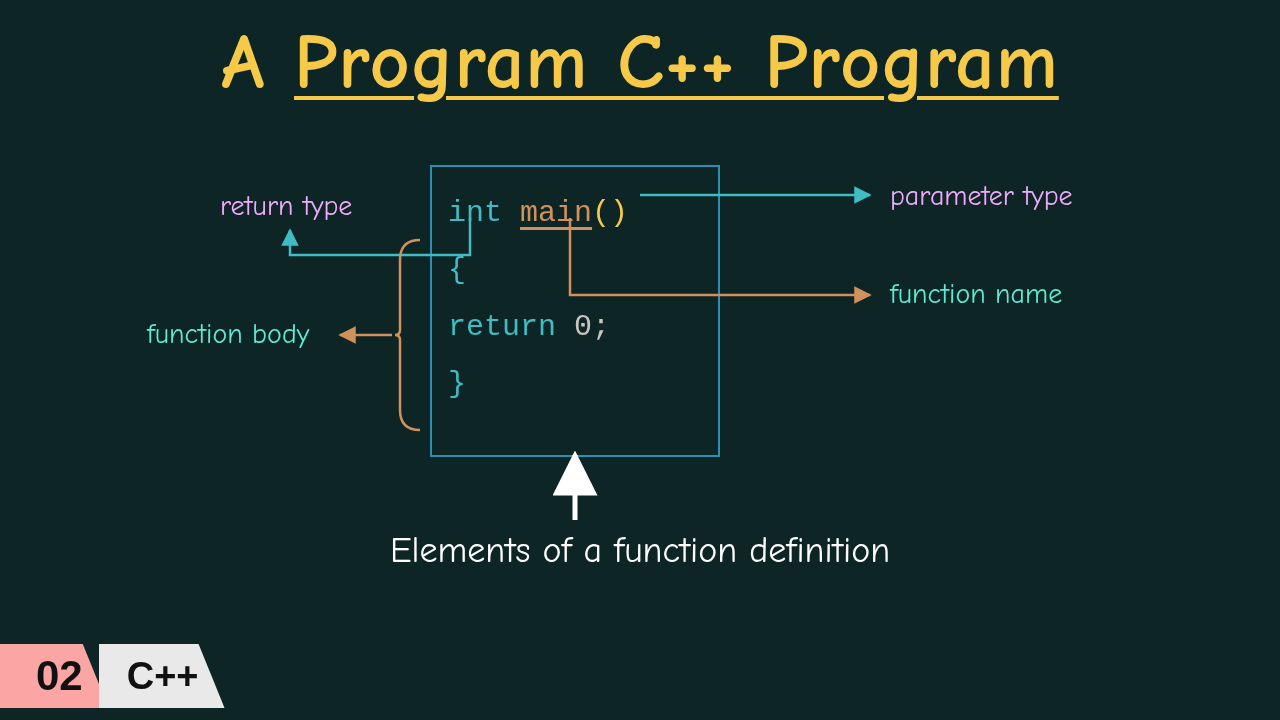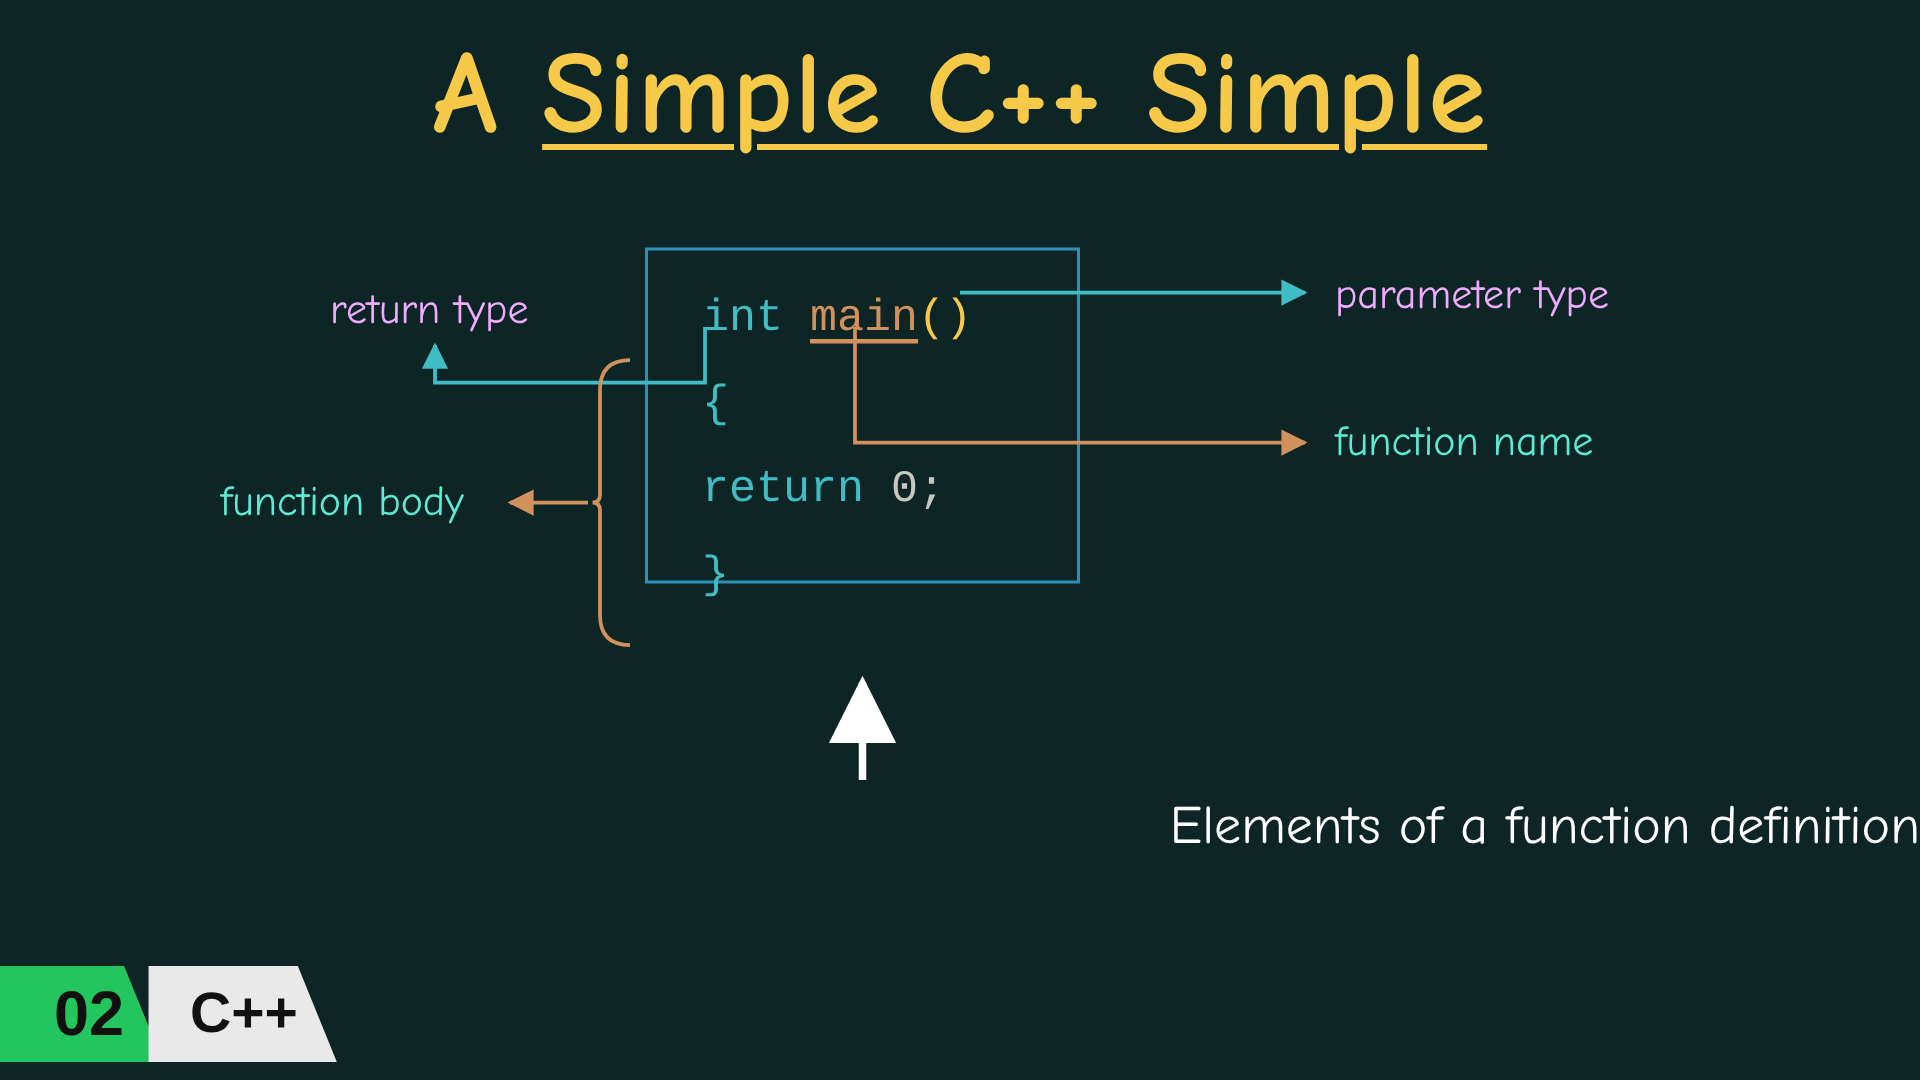--- a/index.html
+++ b/index.html
@@ -25,23 +25,23 @@
   .title .underline {
     text-decoration: underline;
     text-decoration-thickness: 4px;
     text-underline-offset: 8px;
   }
   .code-box {
     position: absolute;
     left: 430px;
     top: 165px;
     width: 290px;
-    height: 224px;
+    height: 292px;
     border: 2px solid #2b8fb8;
-    padding: 18px 36px;
+    padding: 18px 16px;
   }
   .code-line {
     font-family: "Consolas", "Courier New", monospace;
     font-size: 30px;
     line-height: 1.9;
     white-space: pre;
   }
   .tok-type { color: #3fbcc4; }
   .tok-name { color: #d0915c; text-decoration: underline; text-underline-offset: 6px; text-decoration-color: #d0915c; }
   .tok-paren { color: #f7c948; }
@@ -55,21 +55,21 @@
     font-size: 28px;
   }
   .label-teal { color: #f0abfc; }
   .label-orange { color: #5eead4; }
 
   .caption {
     position: absolute;
     top: 530px;
     left: 0;
     width: 100%;
-    text-align: right;
+    text-align: center;
     color: #ffffff;
     font-size: 36px;
   }
 
   
   .svg-layer {
     position: absolute;
     left: 0; top: 0;
     width: 1280px; height: 720px;
     pointer-events: none;
@@ -87,38 +87,38 @@
     height: 64px;
     display: flex;
     align-items: center;
     padding: 0 26px 0 18px;
     font-weight: bold;
     font-family: "Arial Black", Arial, sans-serif;
     clip-path: polygon(0 0, calc(100% - 26px) 0, 100% 100%, 0 100%);
     margin-right: -10px;
   }
   .badge-num {
-    background: #22c55e;
+    background: #fca5a5;
     color: #111;
     font-size: 42px;
     padding-left: 36px;
   }
   .badge-lang {
     background: #e9e9e9;
     color: #111;
     font-size: 38px;
     padding-left: 28px;
   }
 </style>
 </head>
 <body>
 
 <div class="title">
   <span>A</span>
-  <span class="underline">Simple C++ Simple</span>
+  <span class="underline">Program C++ Program</span>
 </div>
 
 <div class="code-box">
   <div class="code-line"><span class="tok-type">int</span> <span class="tok-name">main</span><span class="tok-paren">(</span><span class="tok-paren">)</span></div>
   <div class="code-line"><span class="tok-brace">{</span></div>
   <div class="code-line"><span class="tok-kw">return</span> <span class="tok-num">0</span><span class="tok-punc">;</span></div>
   <div class="code-line"><span class="tok-brace">}</span></div>
 </div>
 
 <div class="label label-teal" style="left:220px; top:190px;">return type</div>

